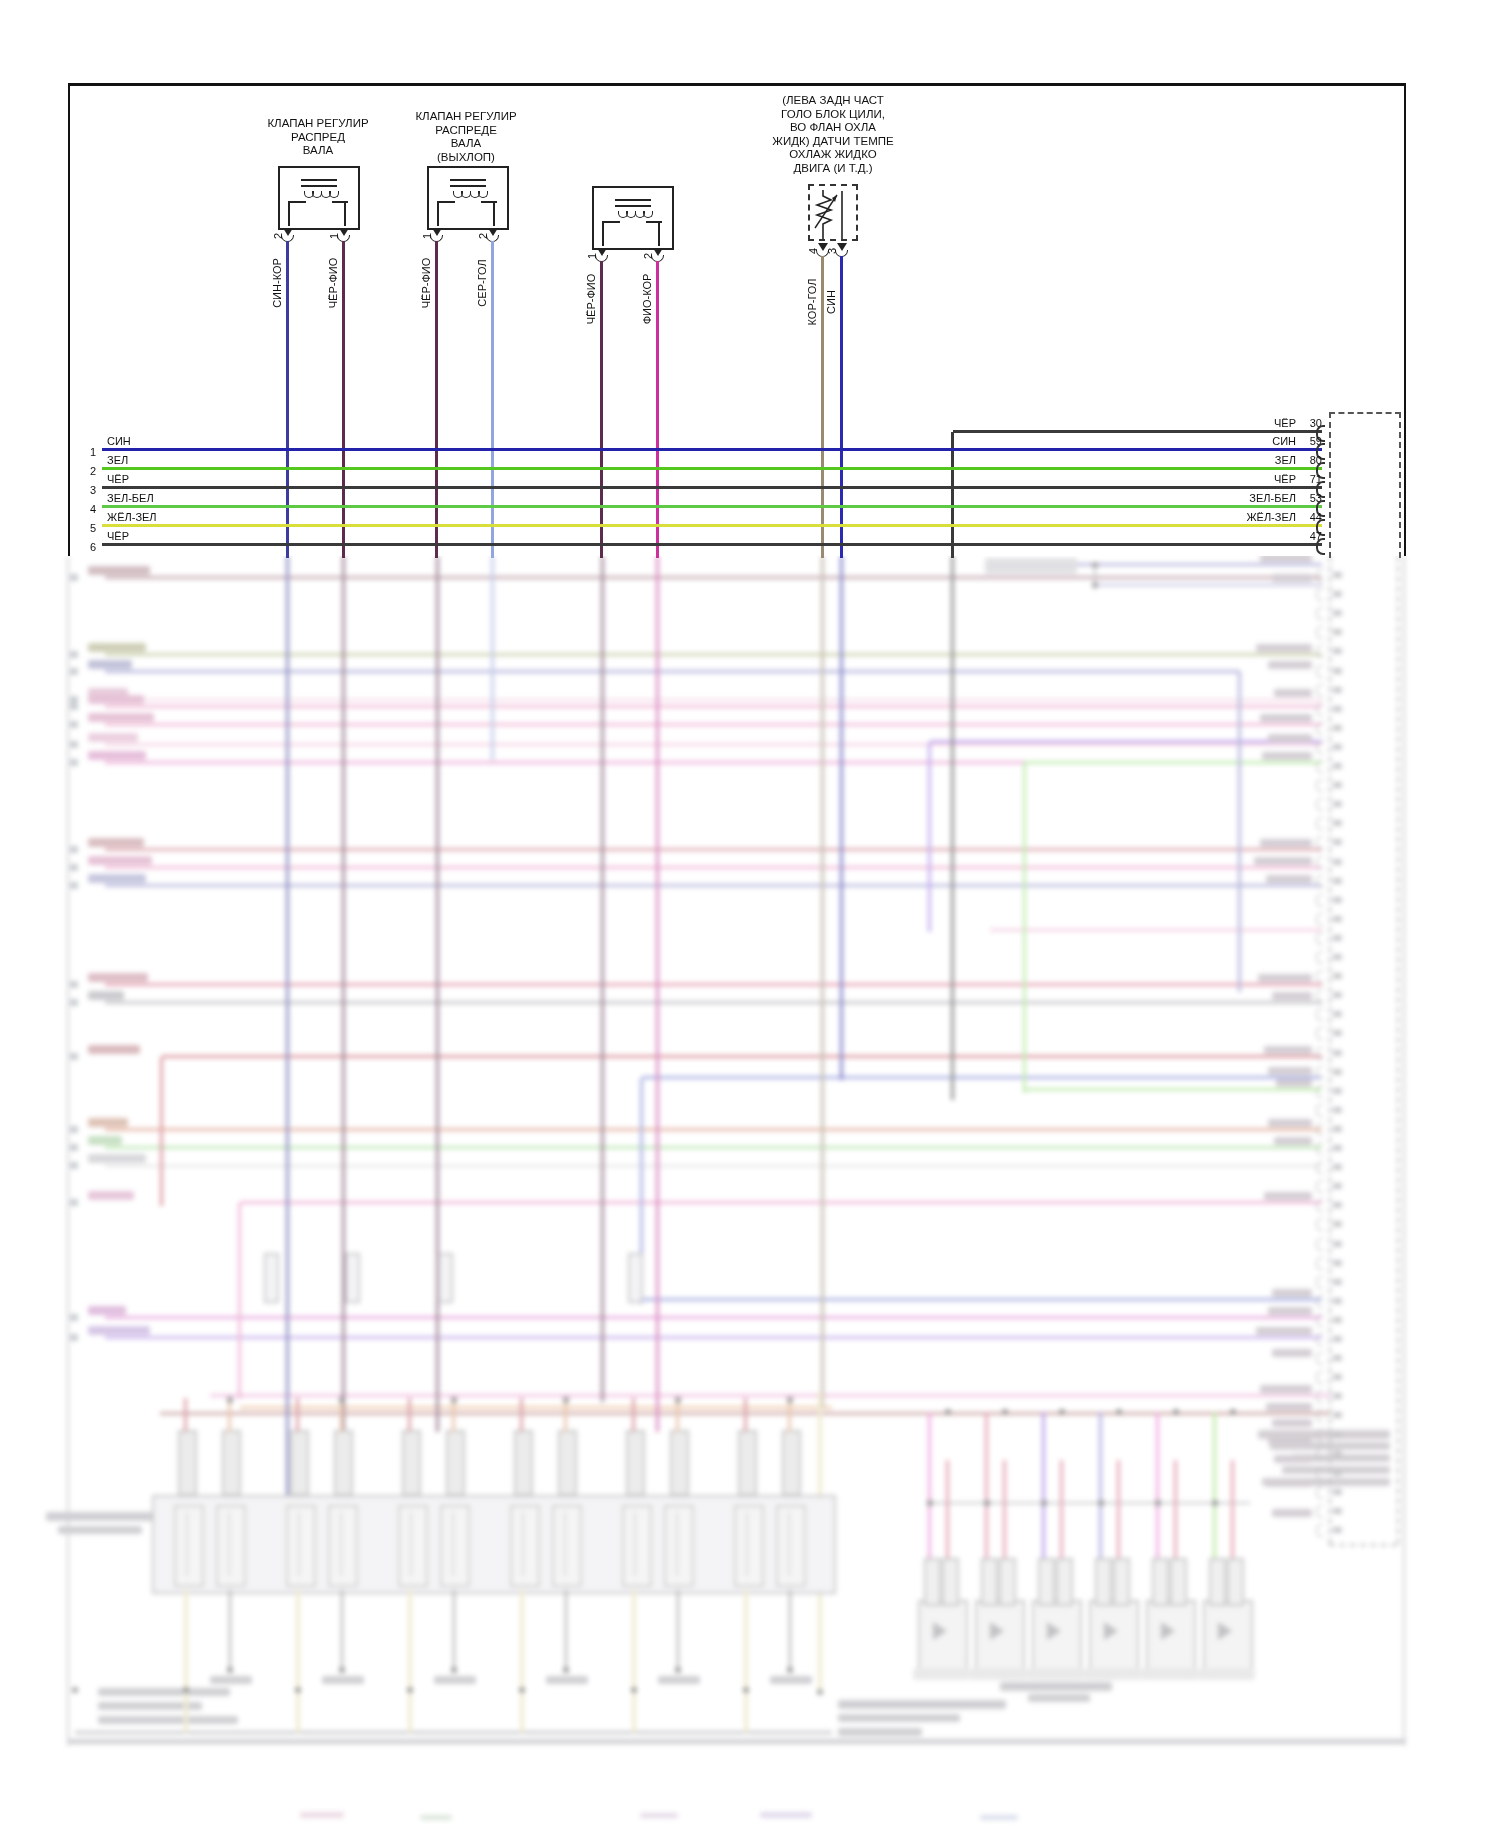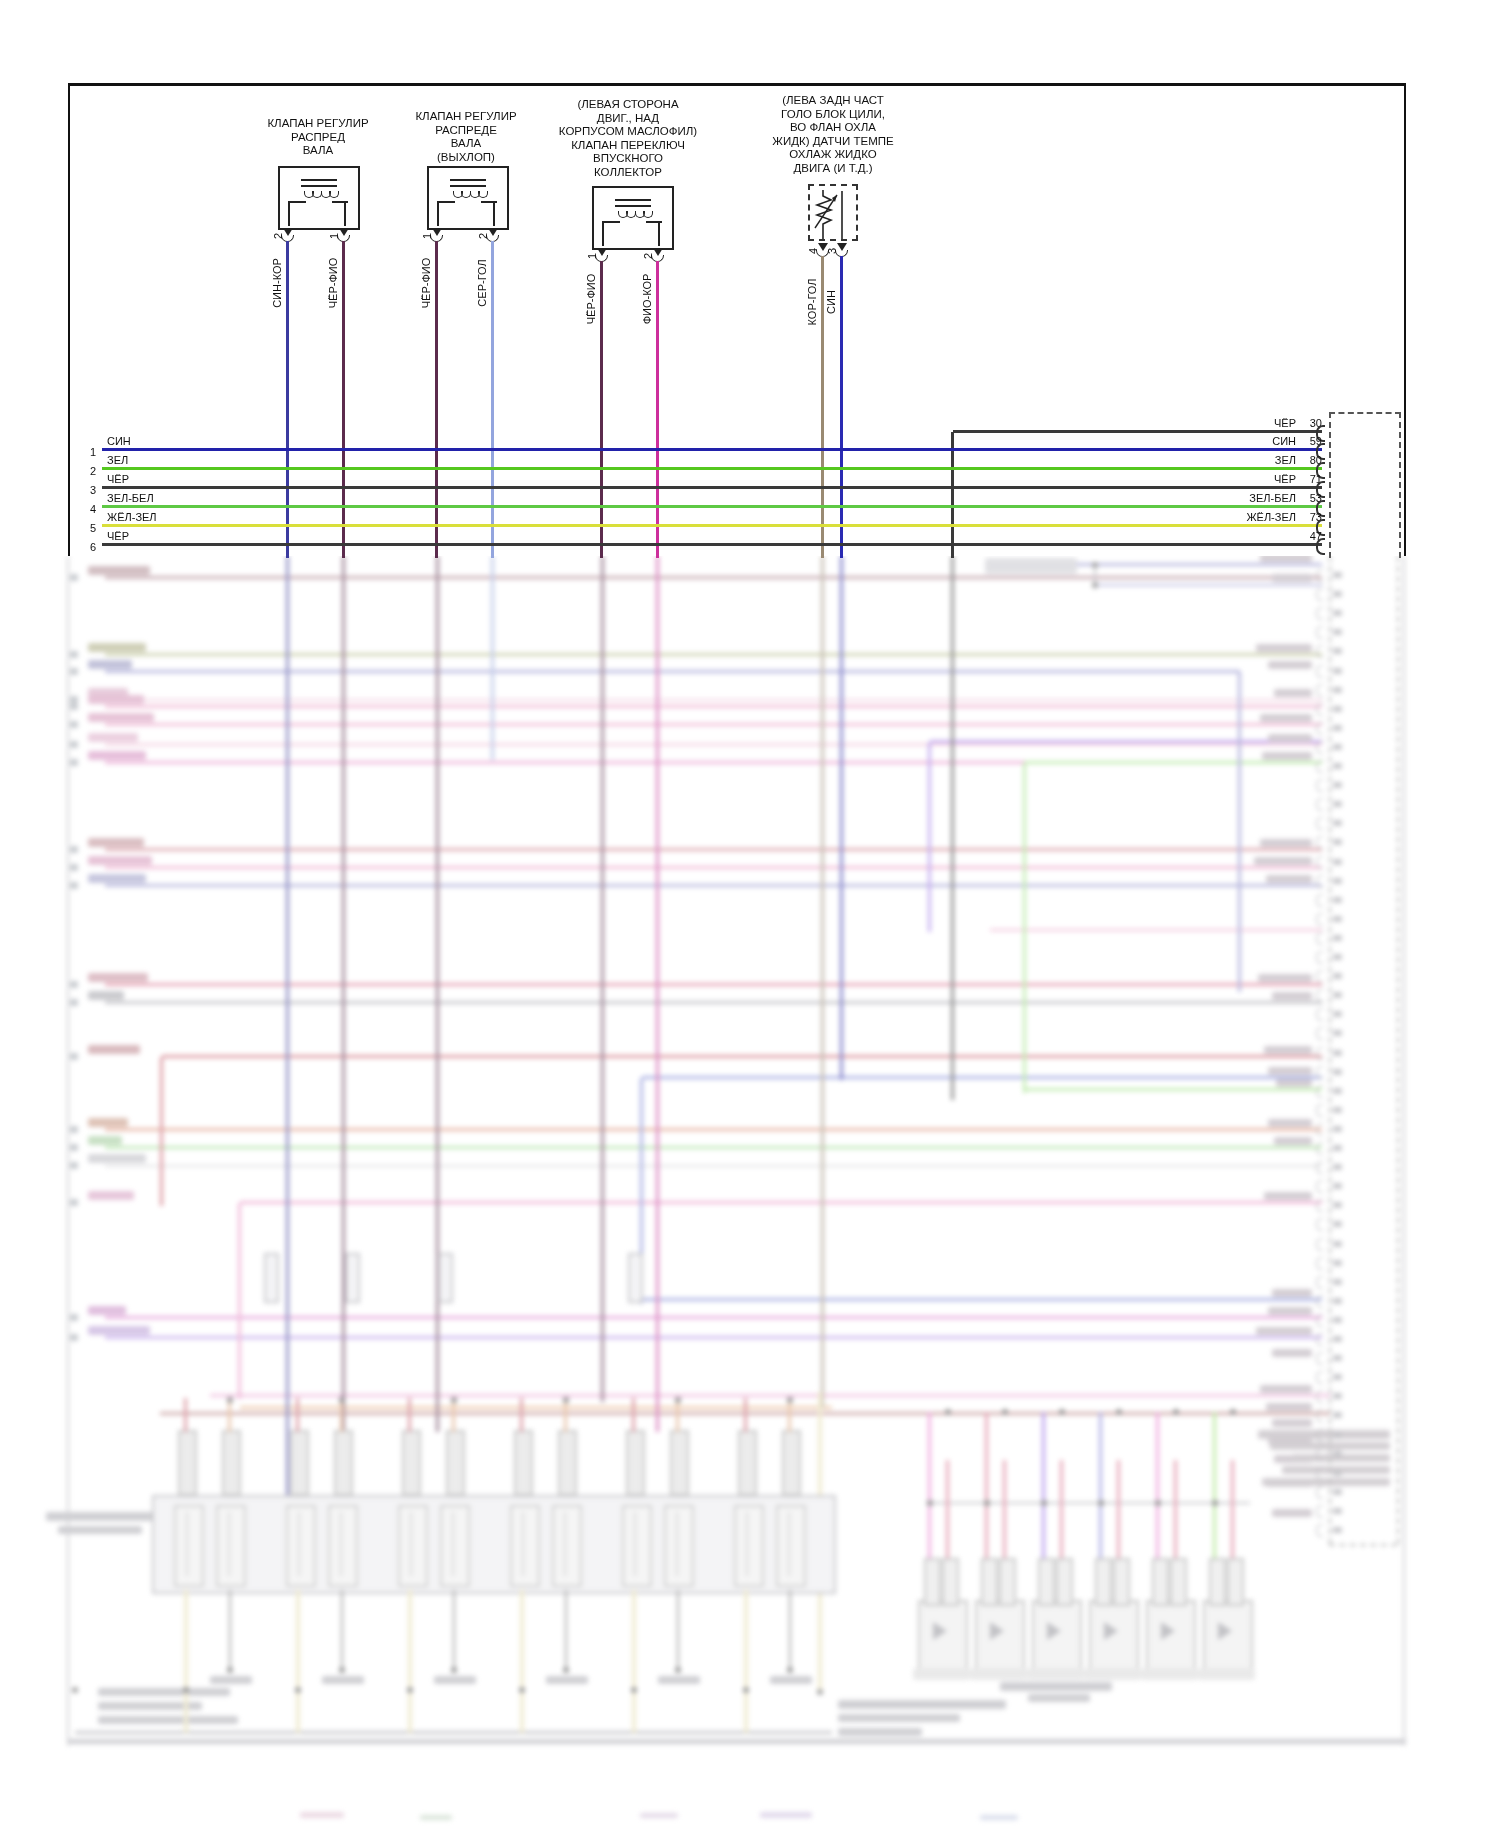--- a/index.html
+++ b/index.html
@@ -45,26 +45,20 @@
   <div id="frame-right" class="abs"></div>
   <div id="conn-crisp" class="abs"></div>
 
   <div id="t1" class="comp-title">КЛАПАН РЕГУЛИР
 РАСПРЕД
 ВАЛА</div>
   <div id="t2" class="comp-title">КЛАПАН РЕГУЛИР
 РАСПРЕДЕ
 ВАЛА
 (ВЫХЛОП)</div>
-  <div id="t3" class="comp-title">(ЛЕВАЯ СТОРОНА
-ДВИГ., НАД
-КОРПУСОМ МАСЛОФИЛ)
-КЛАПАН ПЕРЕКЛЮЧ
-ВПУСКНОГО
-КОЛЛЕКТОР</div>
   <div id="t4" class="comp-title">(ЛЕВА ЗАДН ЧАСТ
 ГОЛО БЛОК ЦИЛИ,
 ВО ФЛАН ОХЛА
 ЖИДК) ДАТЧИ ТЕМПЕ
 ОХЛАЖ ЖИДКО
 ДВИГА (И Т.Д.)</div>
 
   <div id="b1" class="comp-box">
     <div class="plate p1"></div>
     <div class="plate p2"></div>
@@ -188,21 +182,21 @@
       <div style="position: absolute; left: 1170px; top: 454px; width: 126px; font-size: 11px; text-align: right;">ЗЕЛ</div>
       <div style="position: absolute; left: 1296px; top: 454px; width: 26px; font-size: 11px; text-align: right;">80</div>
       <div class="arc" style="position: absolute; left: 1316px; top: 462px;"></div>
       <div style="position: absolute; left: 1170px; top: 473px; width: 126px; font-size: 11px; text-align: right;">ЧЁР</div>
       <div style="position: absolute; left: 1296px; top: 473px; width: 26px; font-size: 11px; text-align: right;">71</div>
       <div class="arc" style="position: absolute; left: 1316px; top: 481px;"></div>
       <div style="position: absolute; left: 1170px; top: 492px; width: 126px; font-size: 11px; text-align: right;">ЗЕЛ-БЕЛ</div>
       <div style="position: absolute; left: 1296px; top: 492px; width: 26px; font-size: 11px; text-align: right;">53</div>
       <div class="arc" style="position: absolute; left: 1316px; top: 500px;"></div>
       <div style="position: absolute; left: 1170px; top: 511px; width: 126px; font-size: 11px; text-align: right;">ЖЁЛ-ЗЕЛ</div>
-      <div style="position: absolute; left: 1296px; top: 511px; width: 26px; font-size: 11px; text-align: right;">73</div>
+      <div style="position: absolute; left: 1296px; top: 511px; width: 26px; font-size: 11px; text-align: right;">44</div>
       <div class="arc" style="position: absolute; left: 1316px; top: 519px;"></div>
       <div style="position: absolute; left: 1170px; top: 530px; width: 126px; font-size: 11px; text-align: right;"></div>
       <div style="position: absolute; left: 1296px; top: 530px; width: 26px; font-size: 11px; text-align: right;">47</div>
       <div class="arc" style="position: absolute; left: 1316px; top: 538px;"></div>
     </div>
 
   <div id="blur-wrap">
     <div id="blur-inner">
         <div style="position: absolute; left: 105px; top: 576px; width: 1217px; height: 3px; background: rgb(160, 106, 120);"></div>
         <div style="position: absolute; left: 985px; top: 563px; width: 337px; height: 3px; background: rgb(133, 133, 204);"></div>

